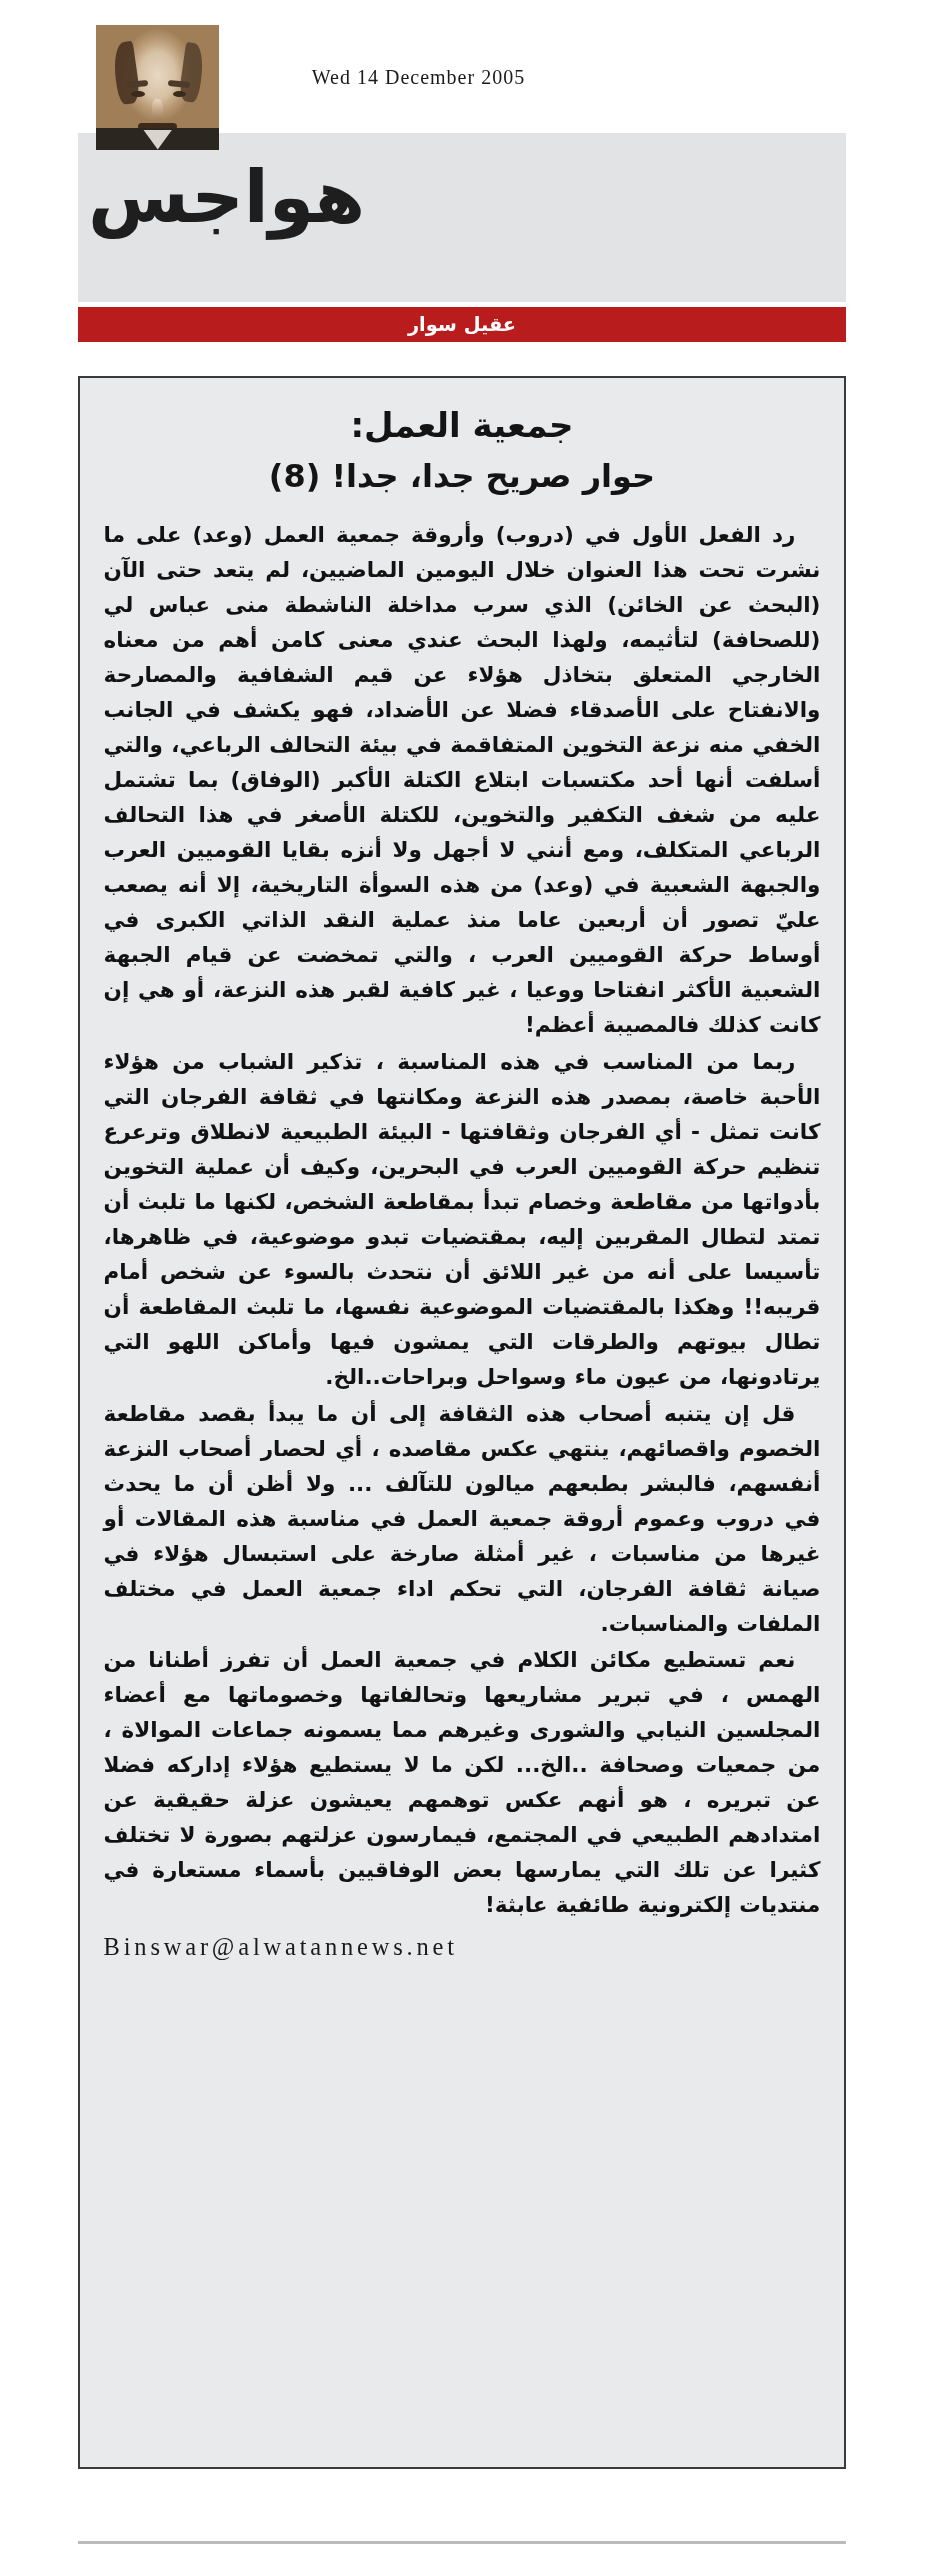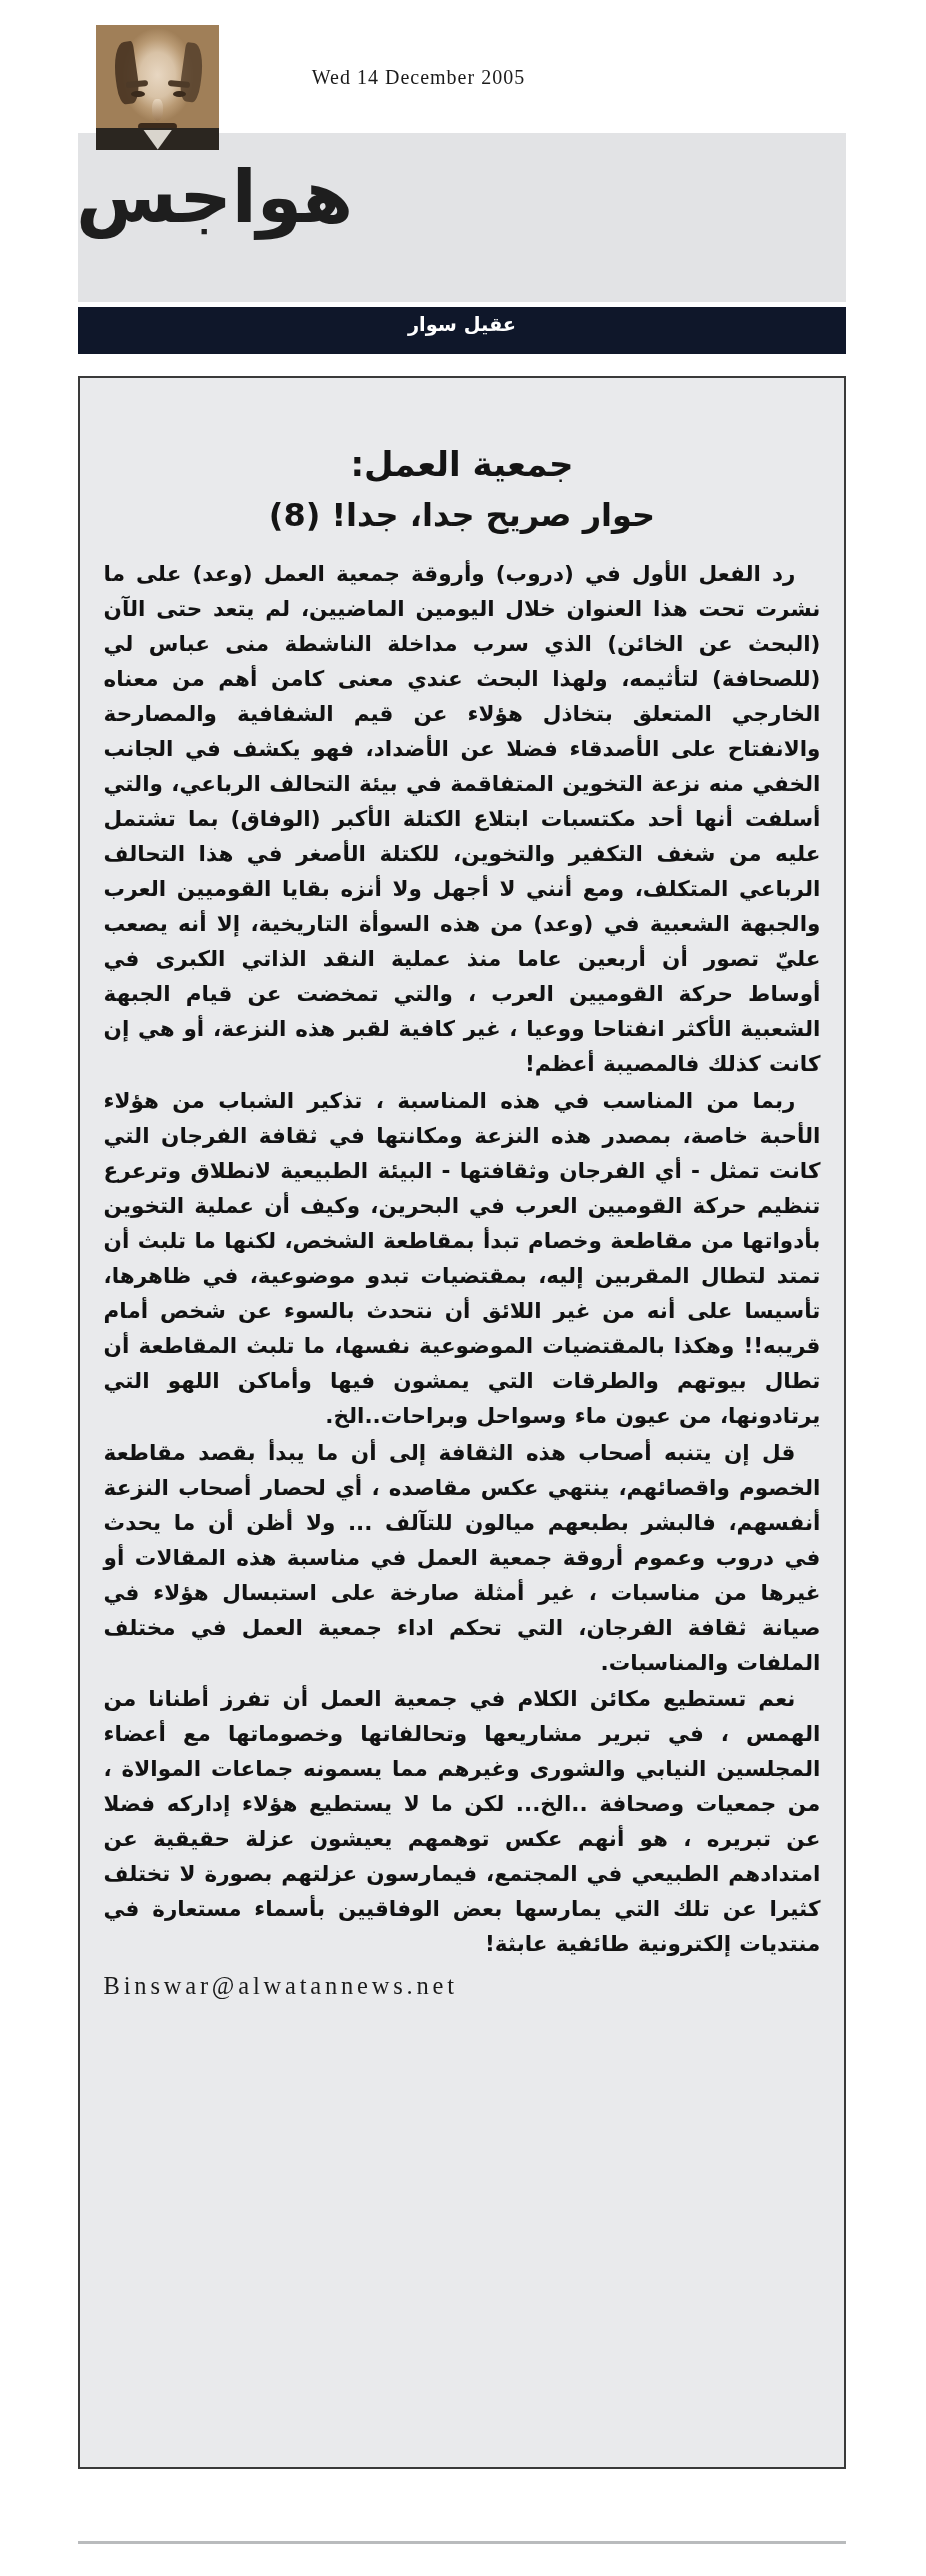--- a/index.html
+++ b/index.html
@@ -130,43 +130,43 @@
     background: #d9d5cd;
     clip-path: polygon(50% 100%, 0 0, 100% 0);
   }
 
   .column-title {
     position: absolute;
     top: 160px;
     left: 0;
     width: 846px;
     text-align: left;
-    padding-left: 0;
+    padding-left: 12px;
     font-family: "DejaVu Sans", sans-serif;
     font-weight: bold;
     font-size: 73px;
     line-height: 1;
     color: #1e1e1e;
     direction: rtl;
     letter-spacing: -1.7px;
   }
   .column-title-inner {
     display: block;
     padding-right: 0;
     padding-left: 76px;
     text-align: left;
   }
 
   .byline-bar {
     position: absolute;
     top: 307px;
     left: 78px;
     width: 768px;
-    height: 47px;
-    background: #0f172a;
+    height: 35px;
+    background: #b91c1c;
   }
   .byline-name {
     color: #ffffff;
     font-family: "DejaVu Sans", sans-serif;
     font-weight: bold;
     font-size: 19.4px;
     line-height: 35px;
     text-align: center;
     letter-spacing: 0.8px;
   }
@@ -188,21 +188,20 @@
     text-align: center;
     font-family: "DejaVu Sans", sans-serif;
     font-weight: bold;
     color: #141414;
     direction: rtl;
   }
   .headline .h-line1 {
     font-size: 34px;
     line-height: 1.5;
     letter-spacing: -0.8px;
-    margin-top: 39px;
   }
   .headline .h-line2 {
     font-size: 32px;
     line-height: 1.6;
     letter-spacing: -0.8px;
   }
 
   .body-copy {
     margin-top: 15px;
     direction: rtl;

